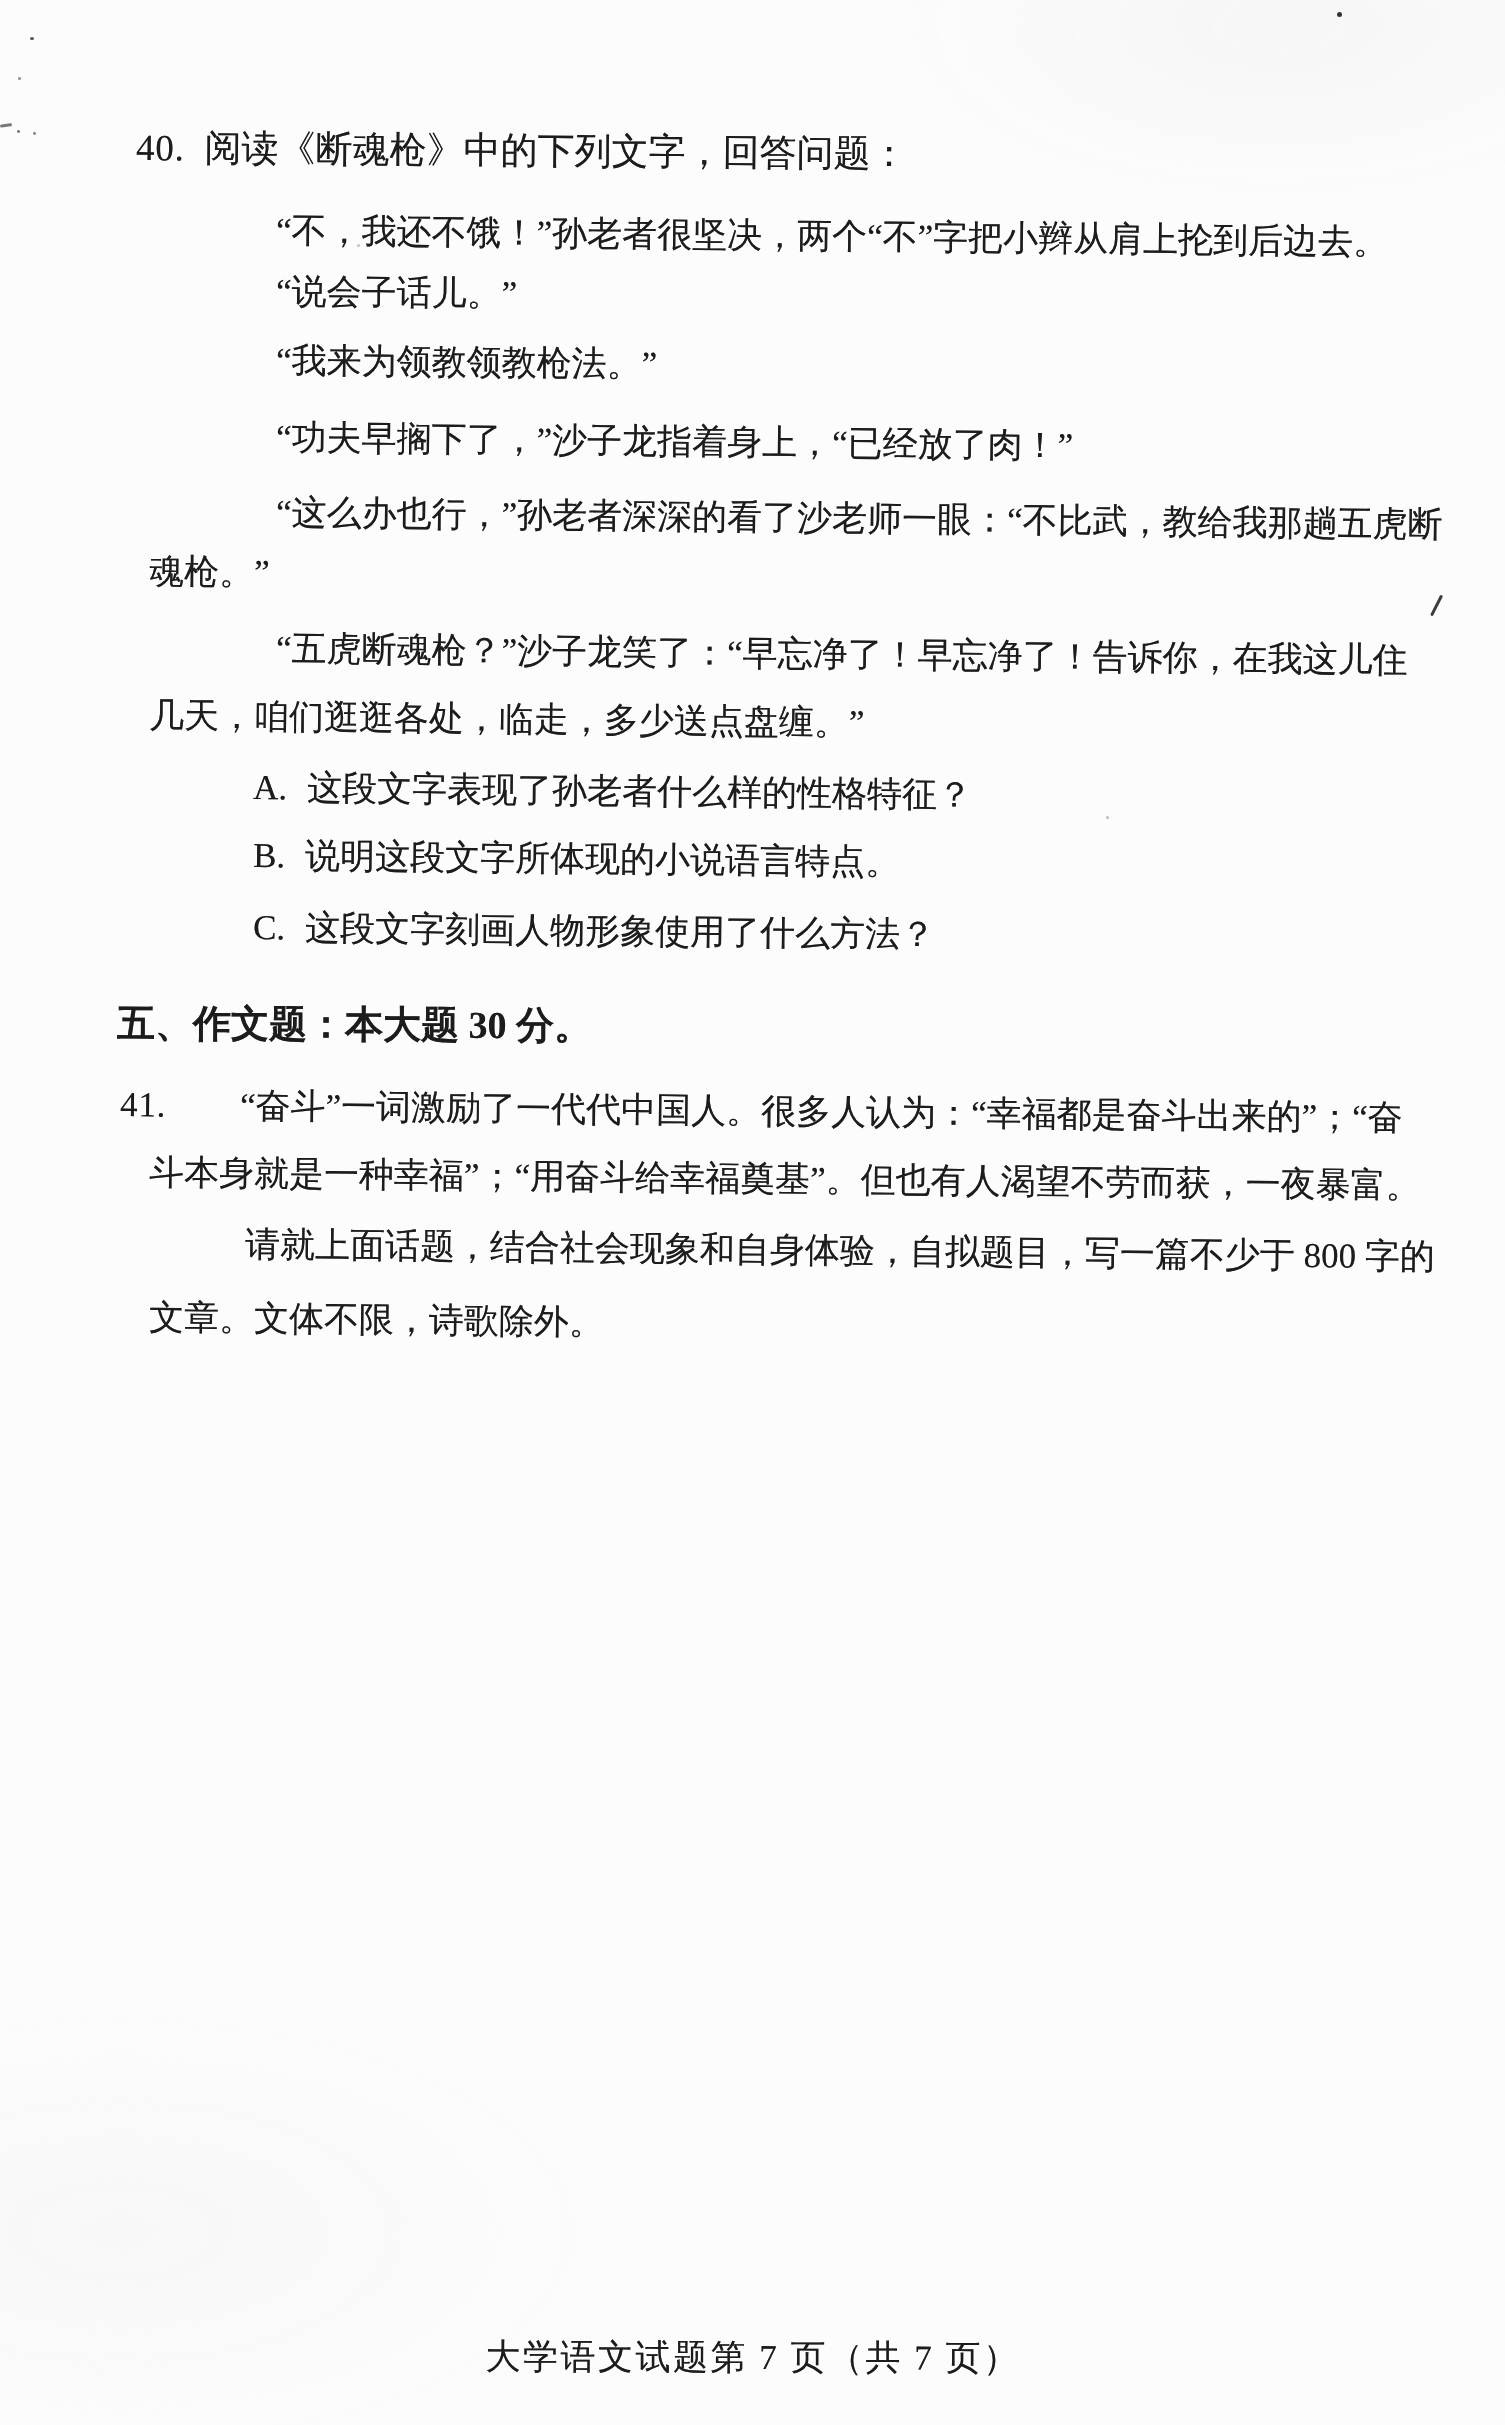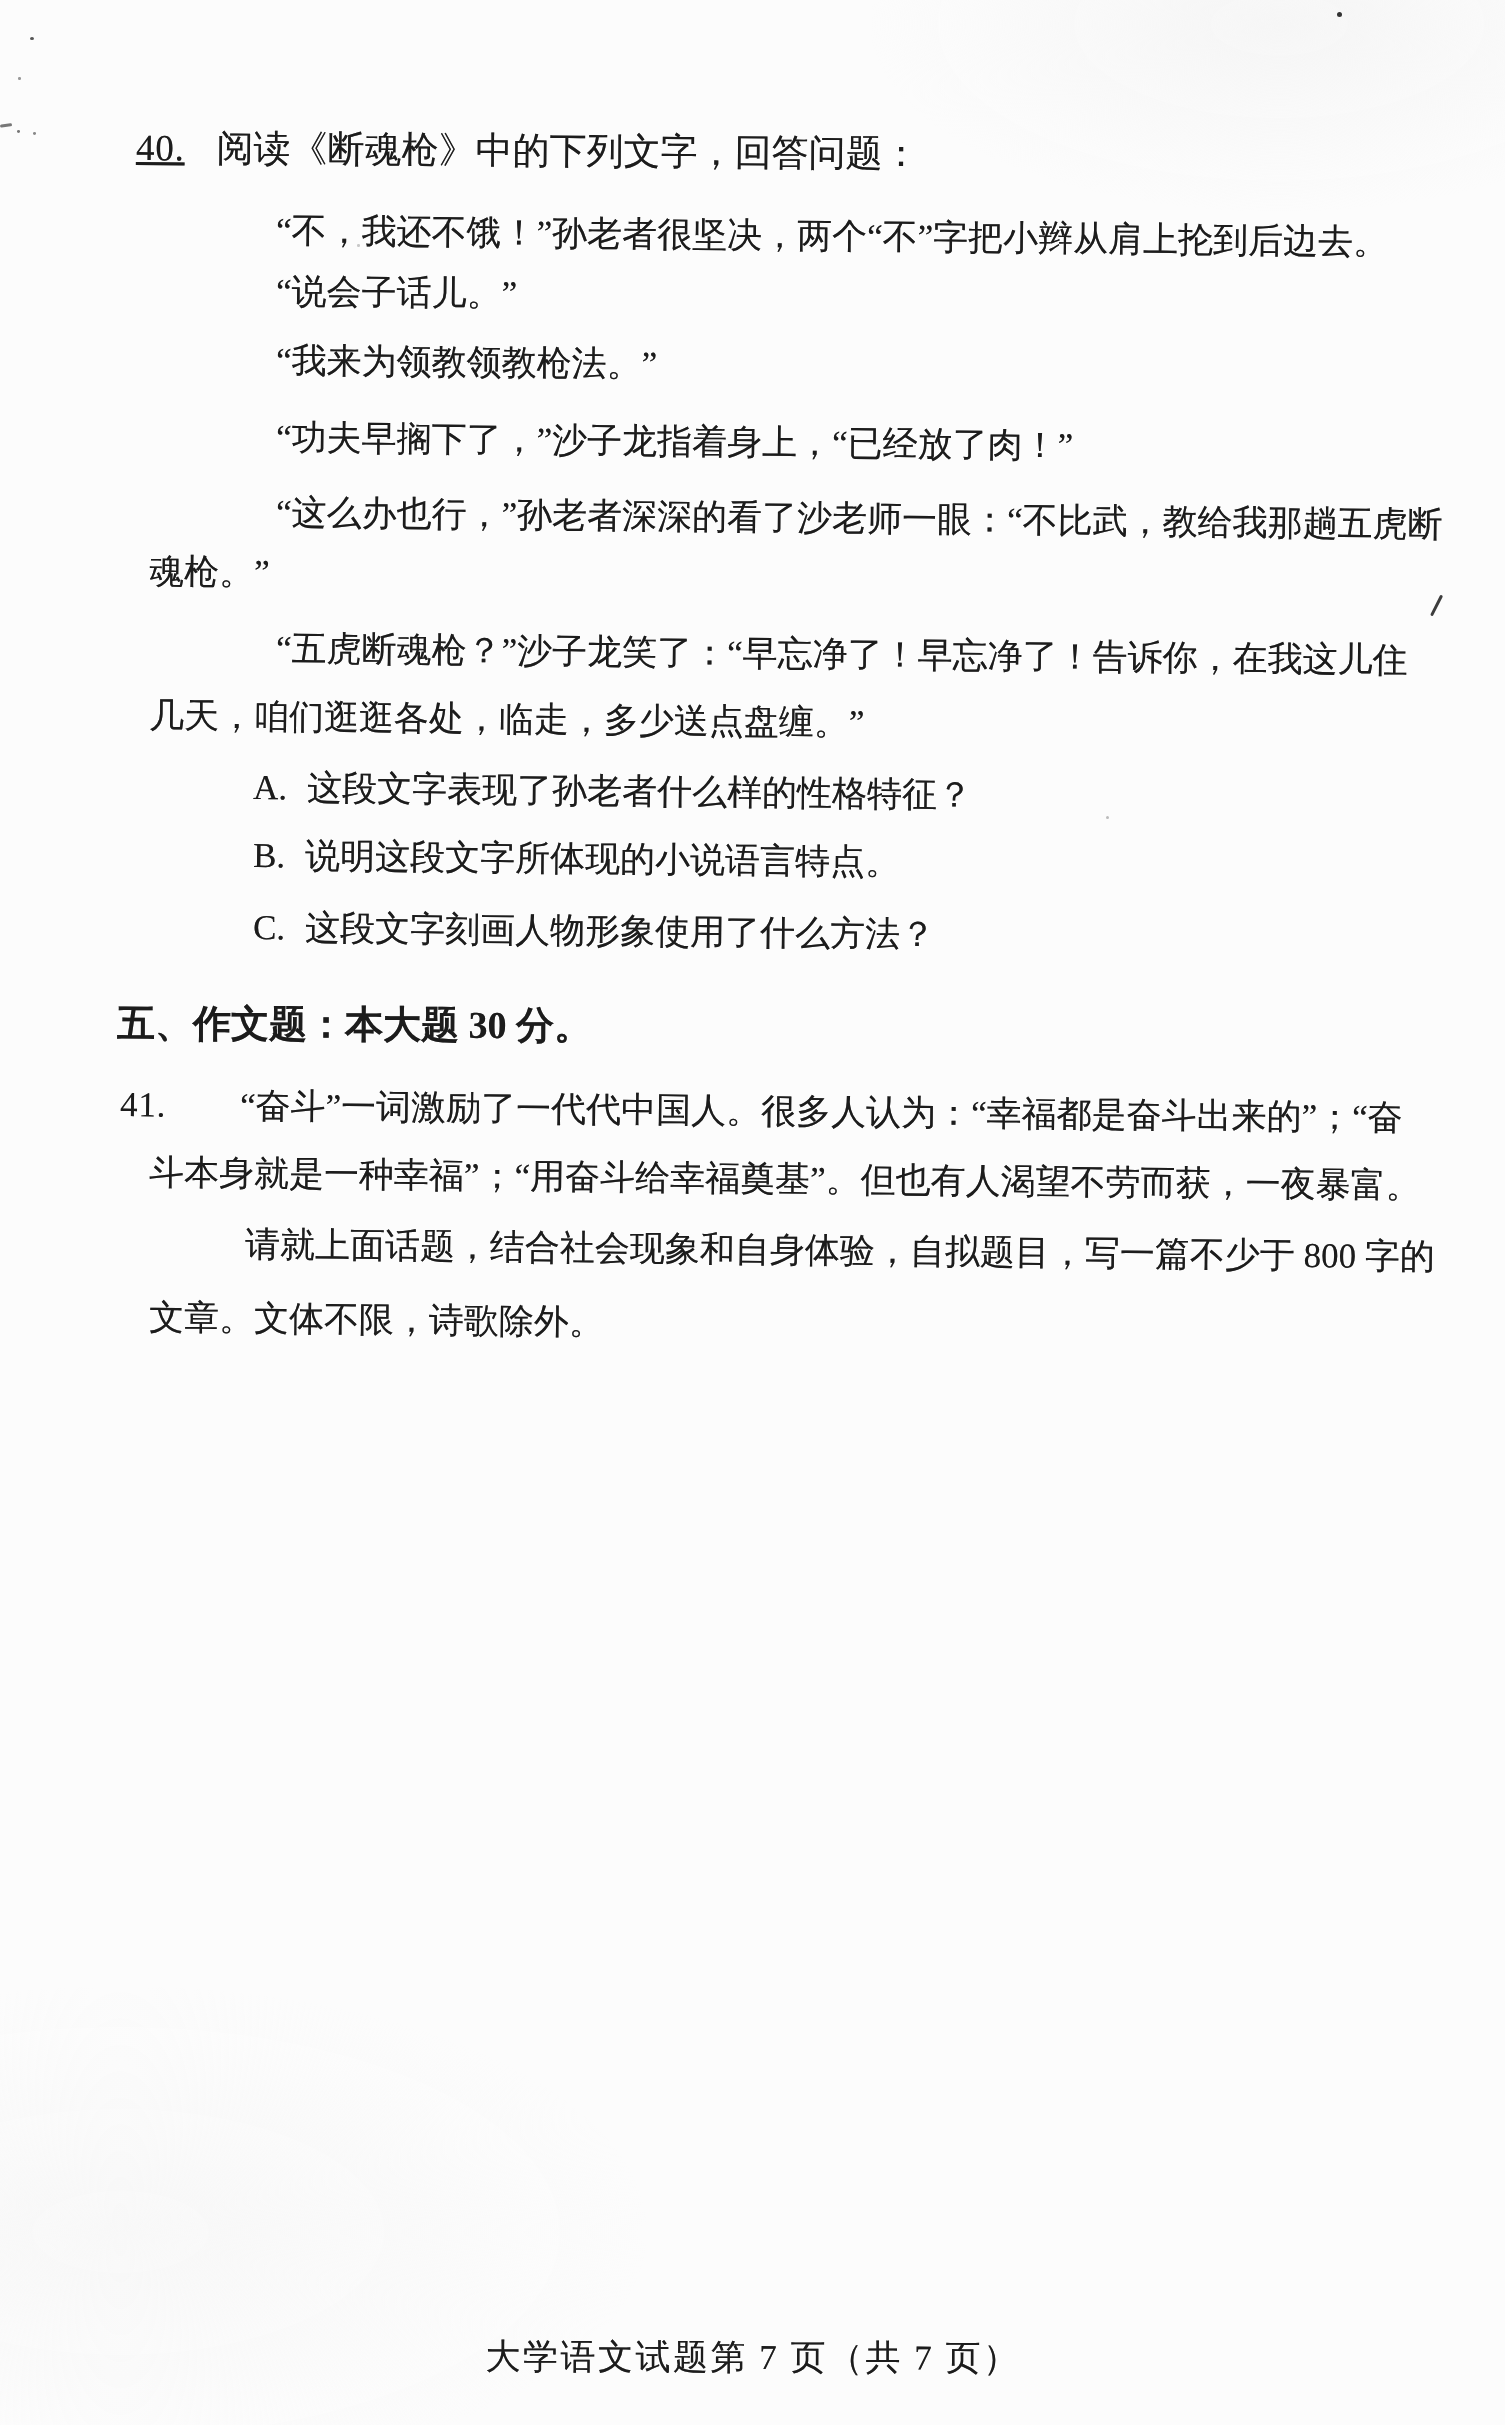--- a/index.html
+++ b/index.html
@@ -23,21 +23,21 @@
     position: absolute;
     white-space: nowrap;
     font-size: 35px;
     line-height: 1.15;
     letter-spacing: 0px;
     transform: rotate(0.6deg);
     transform-origin: 0 50%;
     text-shadow: 0 0 0.5px rgba(10,10,10,0.55);
   }
   .q-head { font-size: 37px; transform: rotate(0.45deg); }
-  .q-head .num { margin-right: 32px; letter-spacing: 0.8px; text-decoration: underline; }
+  .q-head .num { margin-right: 20px; letter-spacing: 0.8px; }
   .sub .lbl { margin-right: 20px; }
   .sec-head {
     font-size: 38px;
     font-weight: 600;
     transform: rotate(0.3deg);
   }
   .q41-first .num {
     display: inline-block;
     width: 120px;
     letter-spacing: 0.8px;

